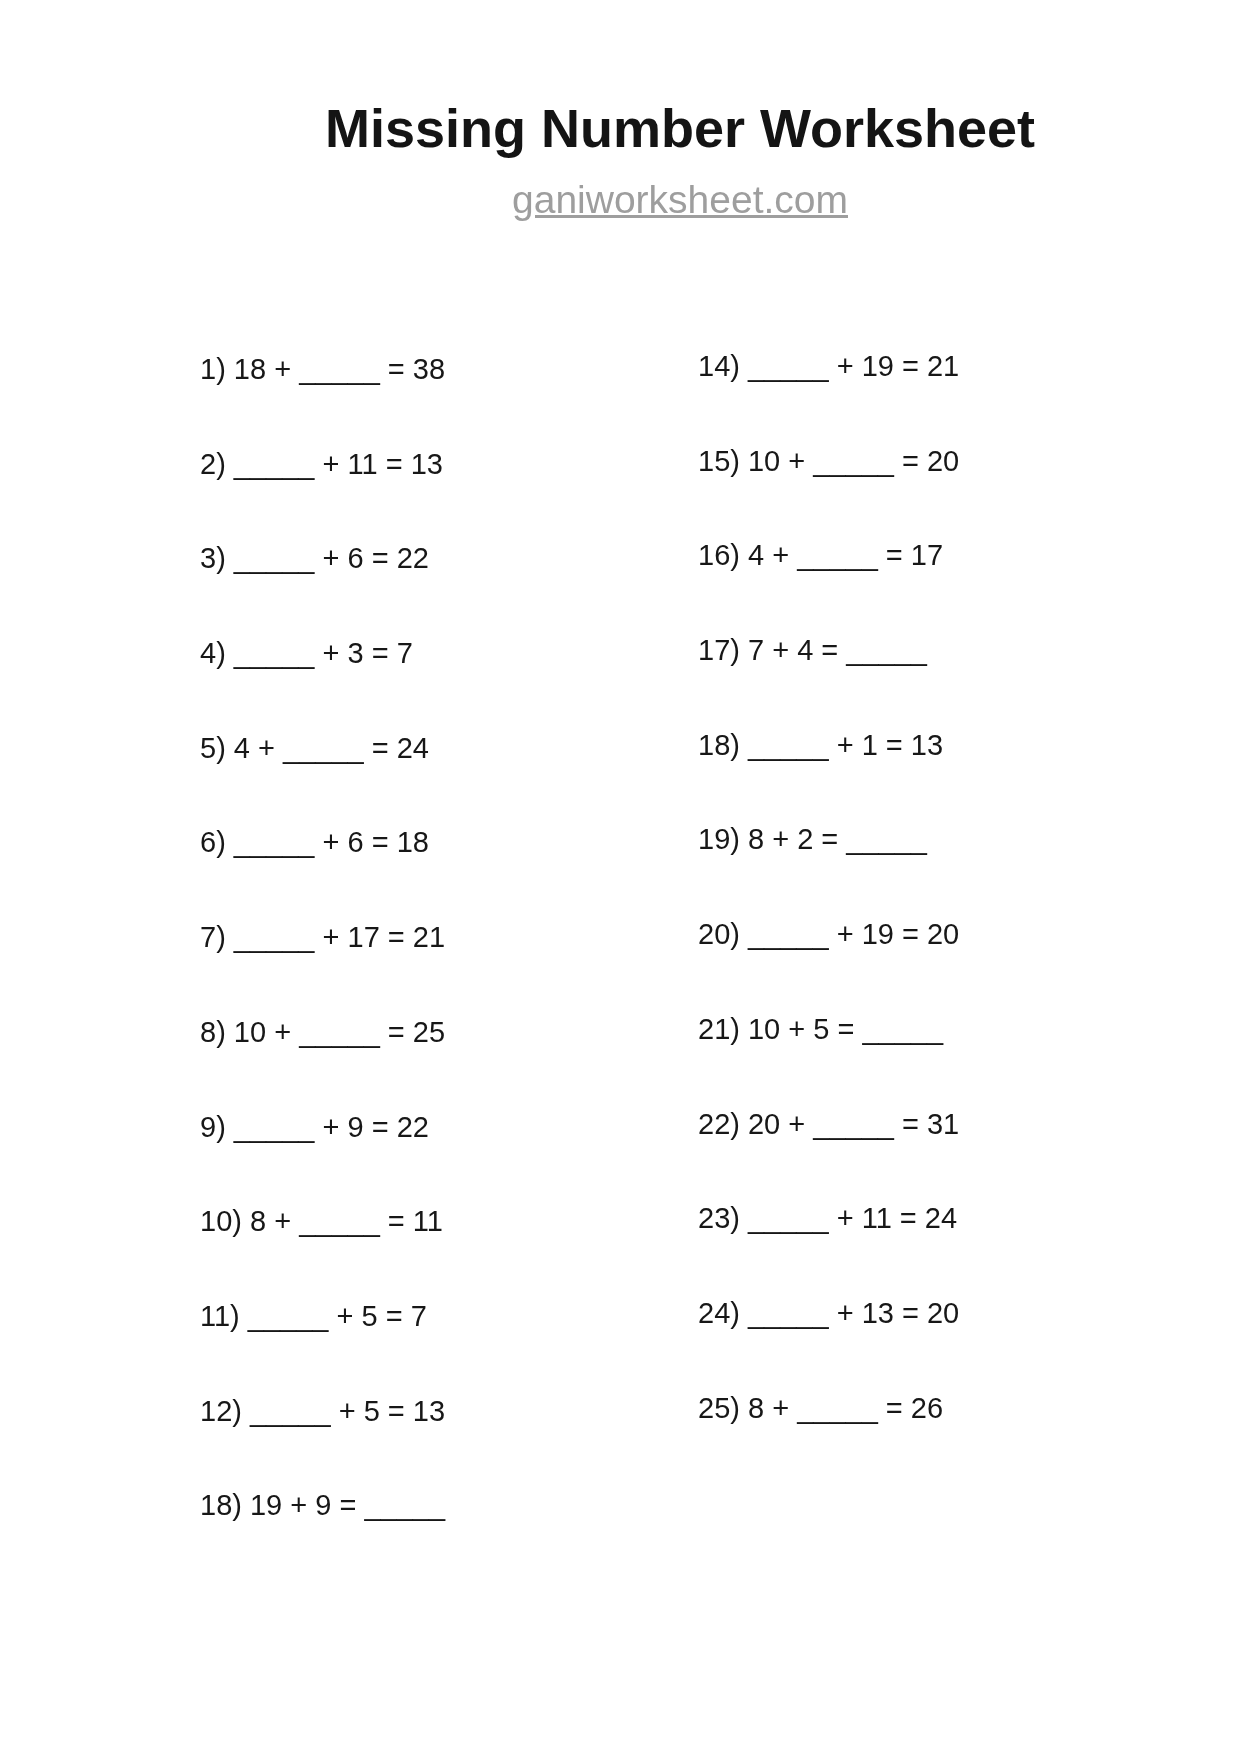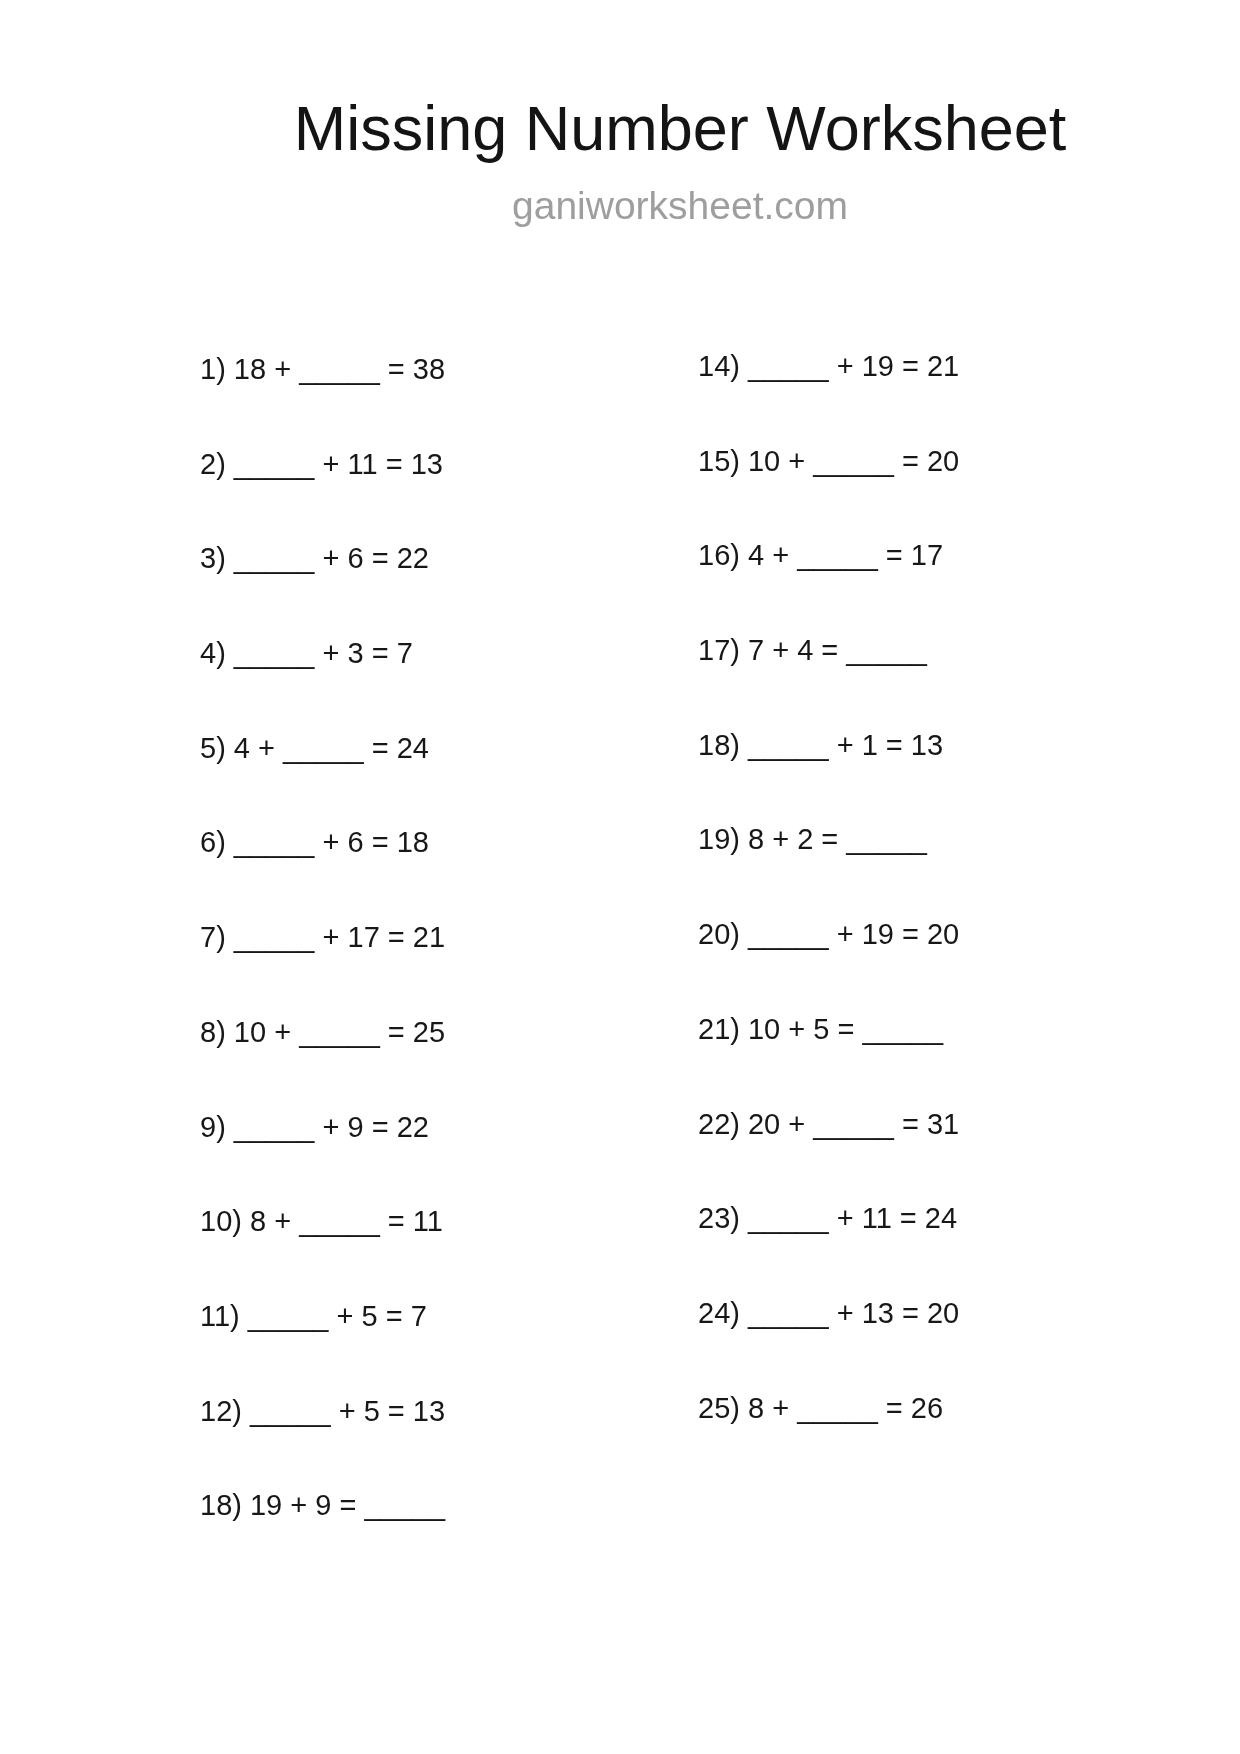--- a/index.html
+++ b/index.html
@@ -16,33 +16,34 @@
     overflow: hidden;
   }
   .header {
     position: absolute;
     left: 120px;
     width: 1120px;
     top: 92px;
     text-align: center;
   }
   .title {
-    font-size: 63px;
+    font-size: 54px;
     line-height: 72px;
-    font-weight: 400;
+    font-weight: 700;
     color: #141414;
     white-space: nowrap;
   }
   .subtitle {
-    margin-top: 20px;
+    margin-top: 14px;
     font-size: 39px;
     line-height: 44px;
     font-weight: 400;
     color: #9e9e9e;
     white-space: nowrap;
+    text-decoration: underline;
   }
   .col {
     position: absolute;
   }
   .col-left  { left: 200px; top: 345px; }
   .col-right { left: 698px; top: 342px; }
   .problem-row {
     height: 94.7px;
     font-size: 29px;
     line-height: 48px;

